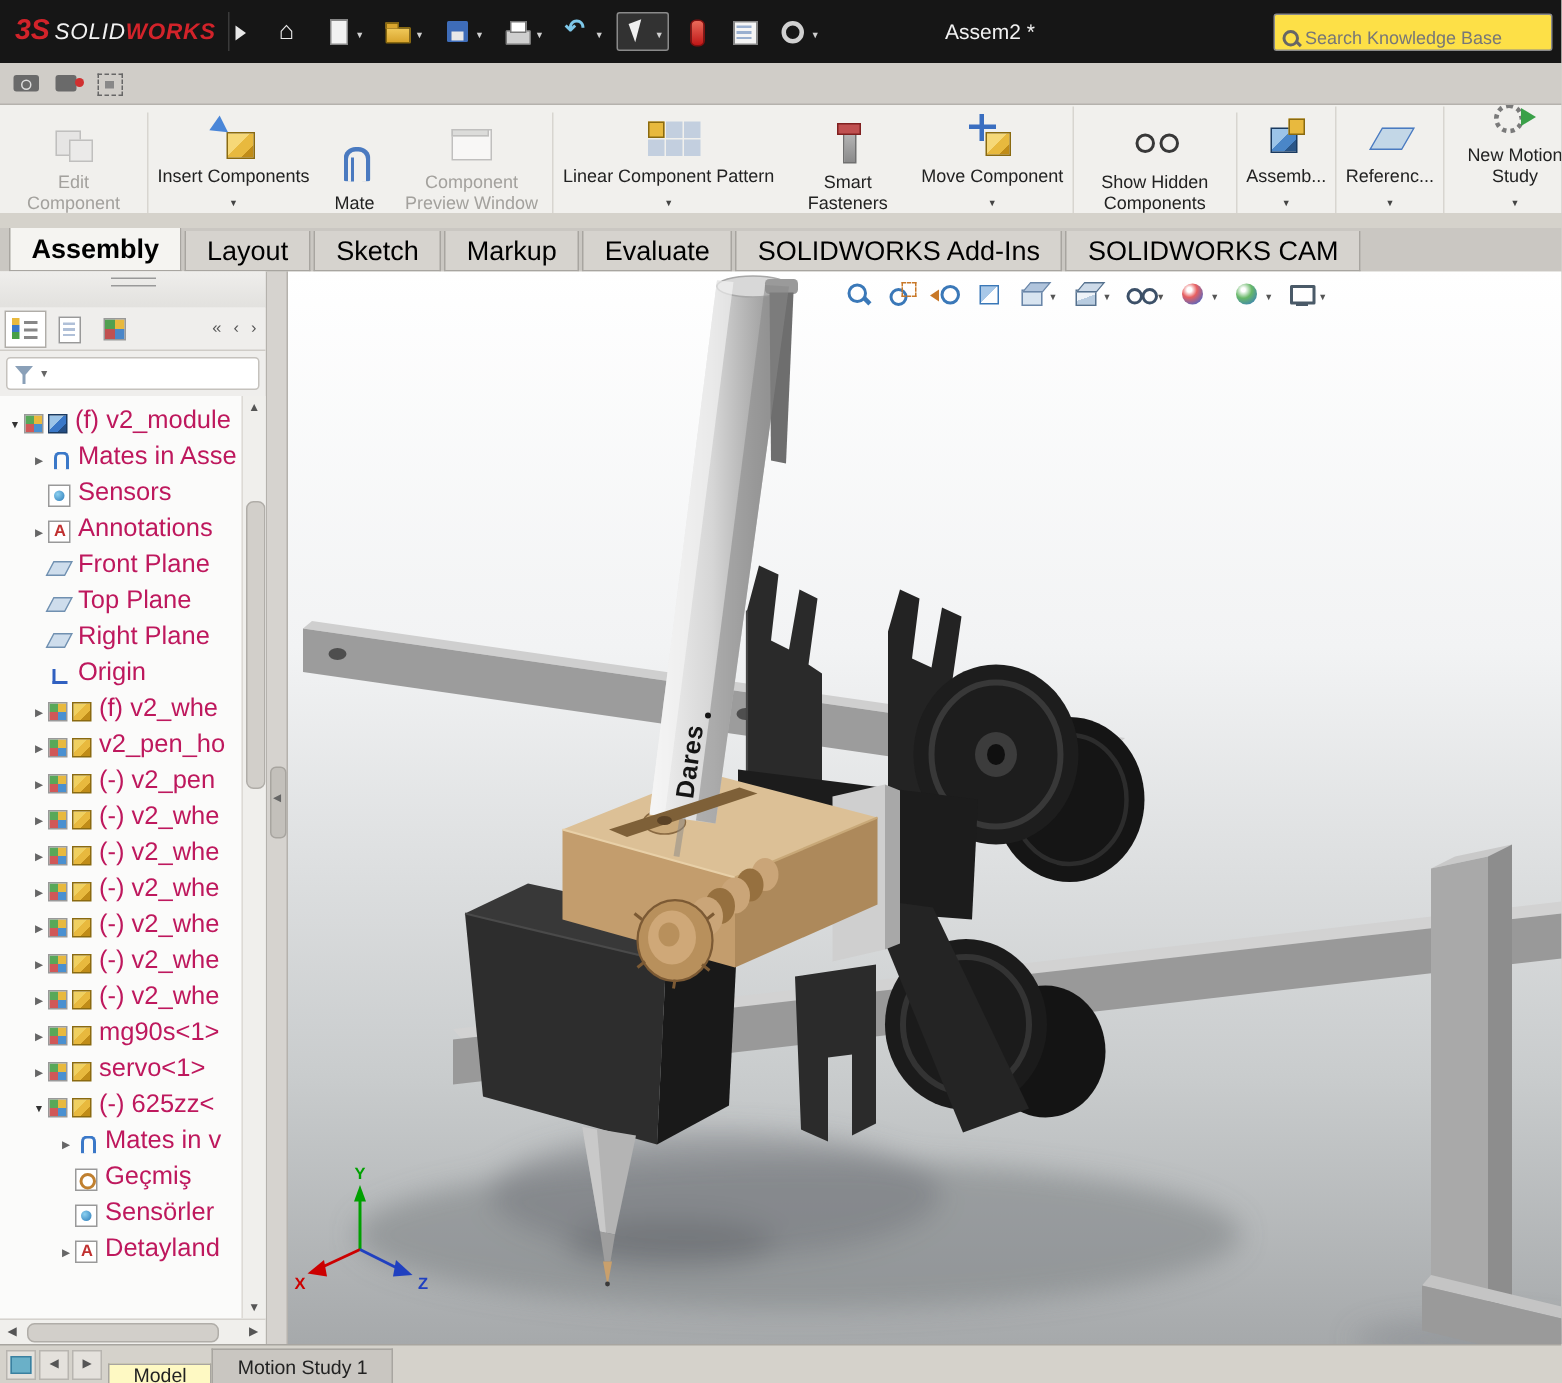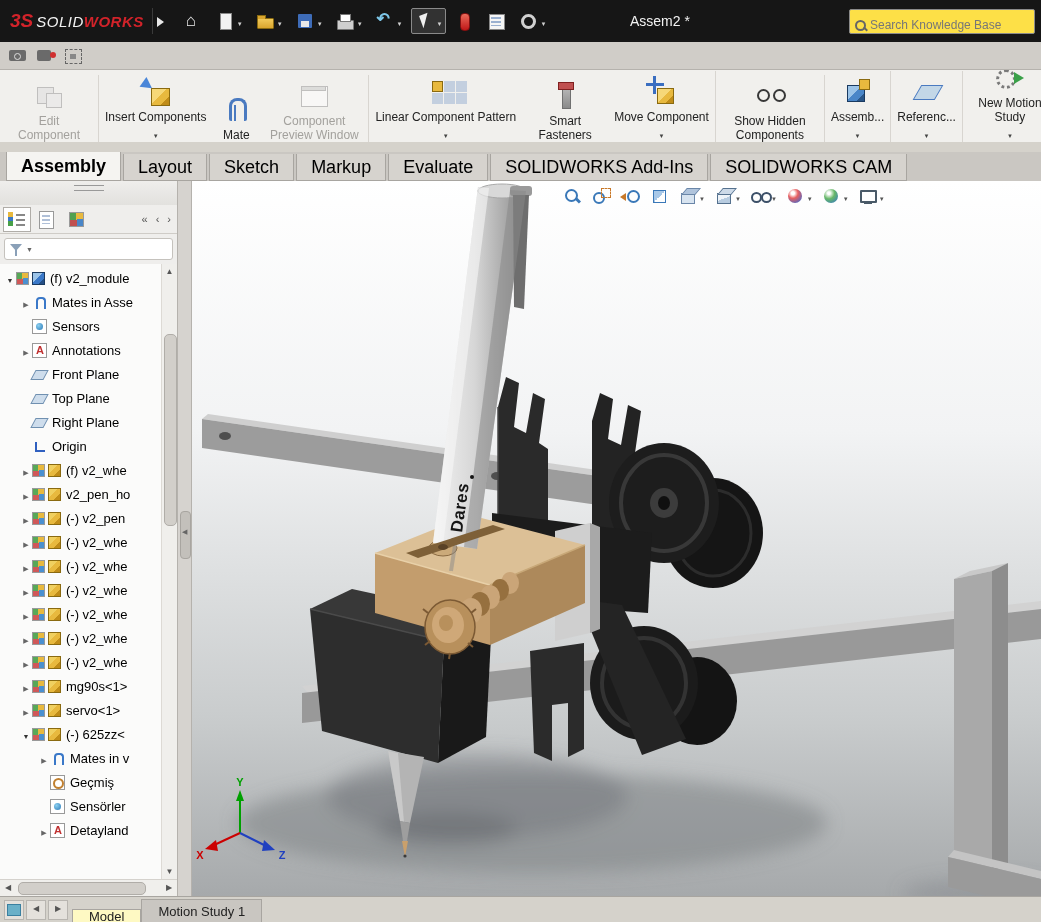--- a/index.html
+++ b/index.html
@@ -109,21 +109,21 @@
   .ptab-arrows{margin-left:auto;display:flex;align-items:center}
   .parrow{font-size:11px;color:#555;padding:2px 4px;cursor:pointer}
   .filterrow{height:26px;background:#efeeec;display:flex;align-items:center;padding:2px 4px;flex:none}
   .filterbox{flex:1;height:20px;background:#fff;border:1px solid #c5c2bd;border-radius:3px;display:flex;align-items:center;padding-left:3px}
   .filter-funnel-icon{position:relative;width:16px;height:16px}
   .filter-funnel-icon::before{content:"";position:absolute;left:2px;top:3px;border-left:6px solid transparent;border-right:6px solid transparent;border-top:7px solid #8aa0b8}
   .filter-funnel-icon::after{content:"";position:absolute;left:7px;top:9px;width:2px;height:6px;background:#8aa0b8}
   .filter-caret{font-size:7px;color:#666;margin-left:2px}
   .tree{flex:1;overflow:hidden;position:relative;background:#fbfbfa;padding-top:2px}
   .tree-rows{margin-right:15px}
-  .tree-row{height:24px;display:flex;align-items:center;font-size:13px;color:#000000;padding-left:4px;cursor:pointer;white-space:nowrap;overflow:hidden}
+  .tree-row{height:24px;display:flex;align-items:flex-end;font-size:17px;color:#be185d;padding-left:4px;cursor:pointer;white-space:nowrap;overflow:hidden}
   .tree-row.d1{padding-left:20px}
   .tree-row.d2{padding-left:38px}
   .arr{width:12px;flex:none;text-align:center}
   .arrow-right::before{content:"▶";font-size:7px;color:#666}
   .arrow-down::before{content:"▼";font-size:7px;color:#333}
   .ticon{position:relative;width:15px;height:15px;margin-right:5px;flex:none}
   .ticon.assembly-icon,.ticon.part-icon{width:29px}
   .assembly-icon::before{content:"";position:absolute;left:0;top:1px;width:13px;height:13px;background:conic-gradient(#e8b93e 0 25%,#4a90d0 0 50%,#d05858 0 75%,#58a858 0);border:1px solid #999;box-sizing:border-box}
   .assembly-icon::after{content:"";position:absolute;right:0;top:1px;width:13px;height:13px;background:linear-gradient(135deg,#9cc4e8 0 45%,#3a78c8 45% 75%,#244e84 75%);border:1px solid #1a3a60;box-sizing:border-box}
   .part-icon::before{content:"";position:absolute;left:0;top:1px;width:13px;height:13px;background:conic-gradient(#e8b93e 0 25%,#4a90d0 0 50%,#d05858 0 75%,#58a858 0);border:1px solid #999;box-sizing:border-box}

